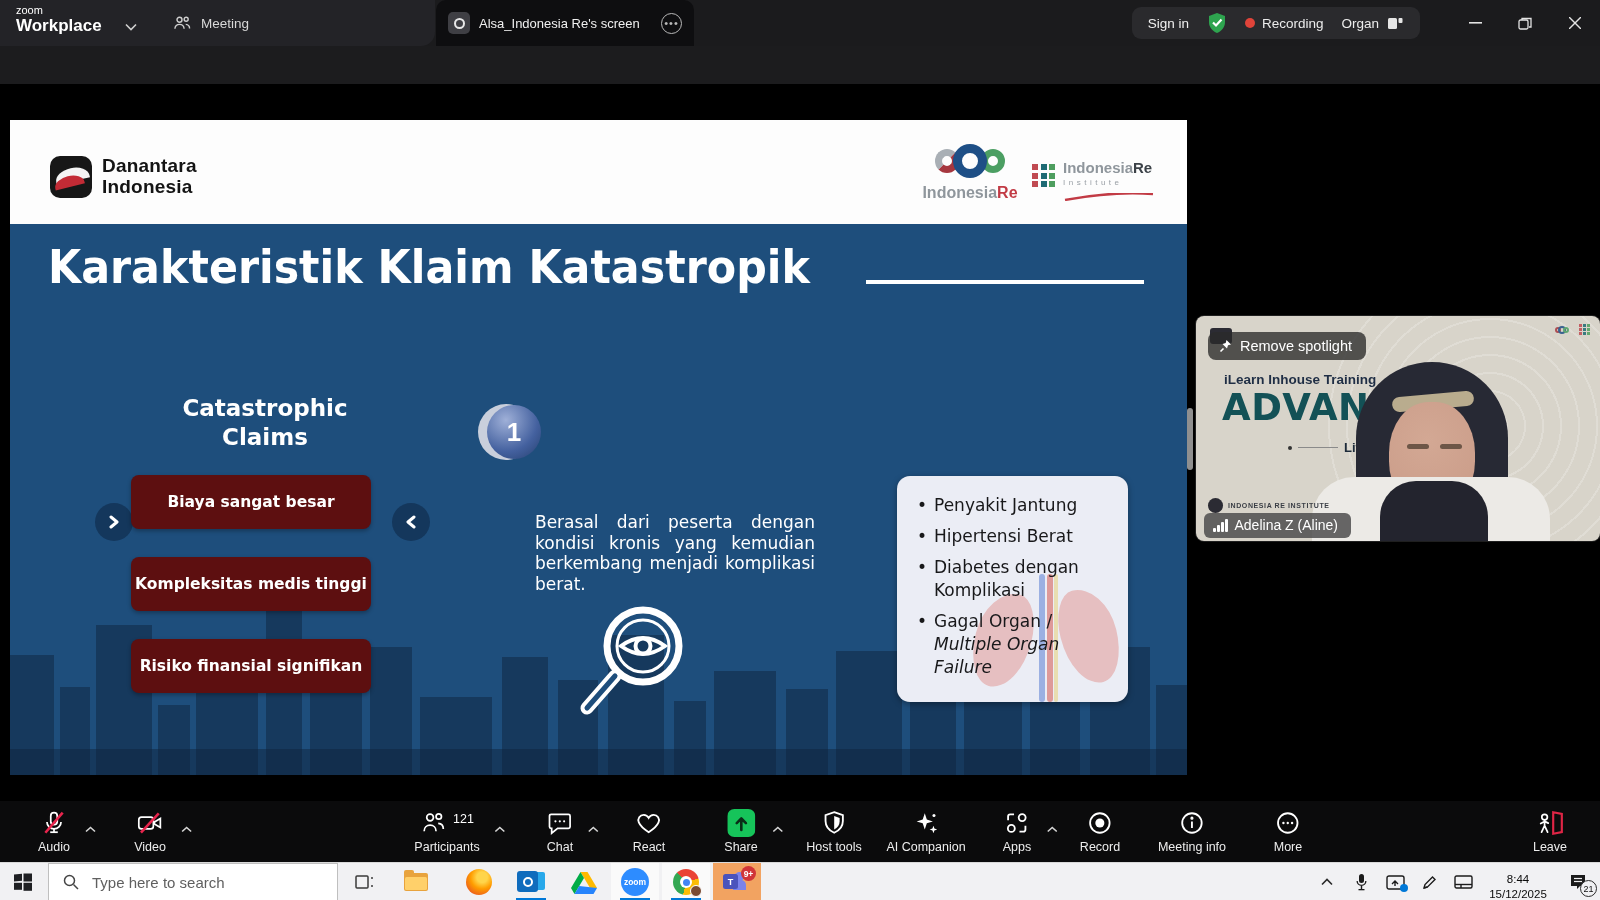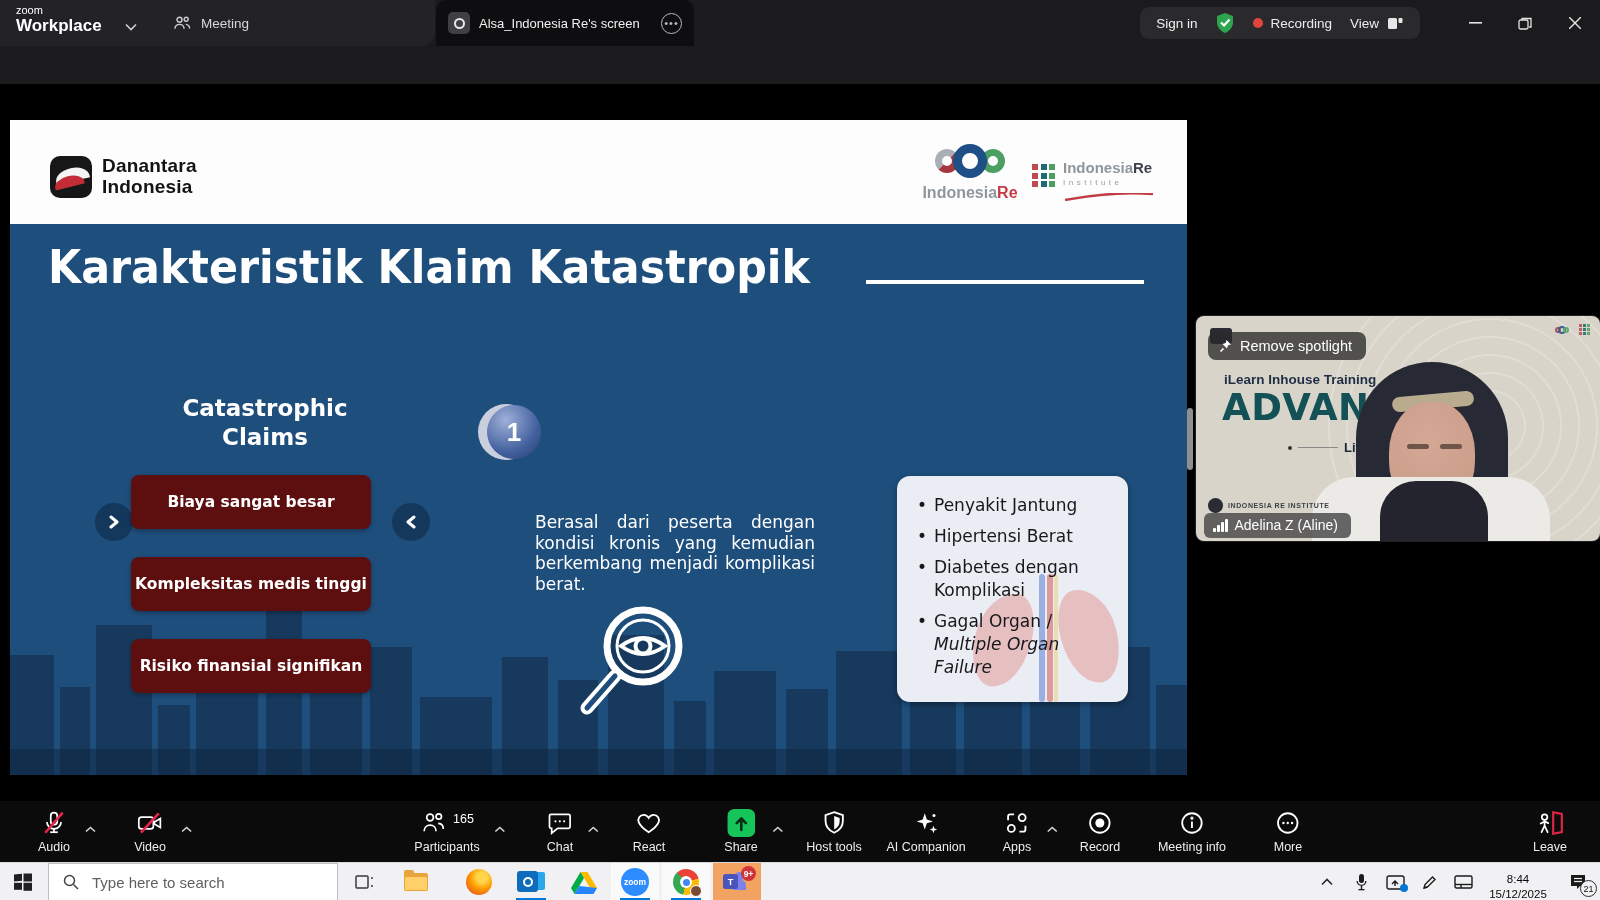--- a/index.html
+++ b/index.html
@@ -209,21 +209,21 @@
       <span class="signin">Sign in</span>
       <svg width="20" height="22" viewBox="0 0 20 22">
         <path d="M10 1l8 3v6c0 5.2-3.4 9-8 11-4.6-2-8-5.8-8-11V4z" fill="#2EA44F"></path>
         <polyline points="6,10.5 9,13.5 14.5,7.5" fill="none" stroke="#fff" stroke-width="2.2"></polyline>
       </svg>
       <div class="recwrap">
         <div class="recdot"></div>
         <span>Recording</span>
       </div>
       <div class="viewwrap">
-        <span>View</span>
+        <span>Organ</span>
         <svg width="18" height="16" viewBox="0 0 18 16">
           <rect x="2" y="3" width="9" height="11" rx="1.5" fill="#e6e6e6"></rect>
           <rect x="12.5" y="3" width="4" height="5" rx="1" fill="#e6e6e6"></rect>
         </svg>
       </div>
     </div>
     <div class="wctl wmin">
       <svg width="13" height="2">
           <rect width="13" height="1.6" fill="#e3e3e3"></rect>
         </svg>
@@ -461,21 +461,21 @@
     </div>
 
     <div class="titem" style="left:447px">
       <div class="ticon">
         <svg width="26" height="24" viewBox="0 0 24 22" fill="none" stroke="#fff" stroke-width="1.6">
           <circle cx="9" cy="6" r="3.1"></circle>
             <path d="M3.5 18.5c0-3.3 2.4-5.5 5.5-5.5s5.5 2.2 5.5 5.5"></path>
           <circle cx="17" cy="5" r="2.5"></circle>
             <path d="M16.5 11.3c2.8.2 4.7 2.3 4.7 5.2"></path>
         </svg>
-        <span class="pcount">165</span>
+        <span class="pcount">121</span>
       </div>
       <div class="tlab">Participants</div>
       <div class="tchev">
         <svg width="11" height="7" viewBox="0 0 11 7">
             <polyline points="1,5.5 5.5,1.5 10,5.5" fill="none" stroke="#d5d5d5" stroke-width="1.6"></polyline>
           </svg>
       </div>
     </div>
 
     <div class="titem" style="left:560px">

